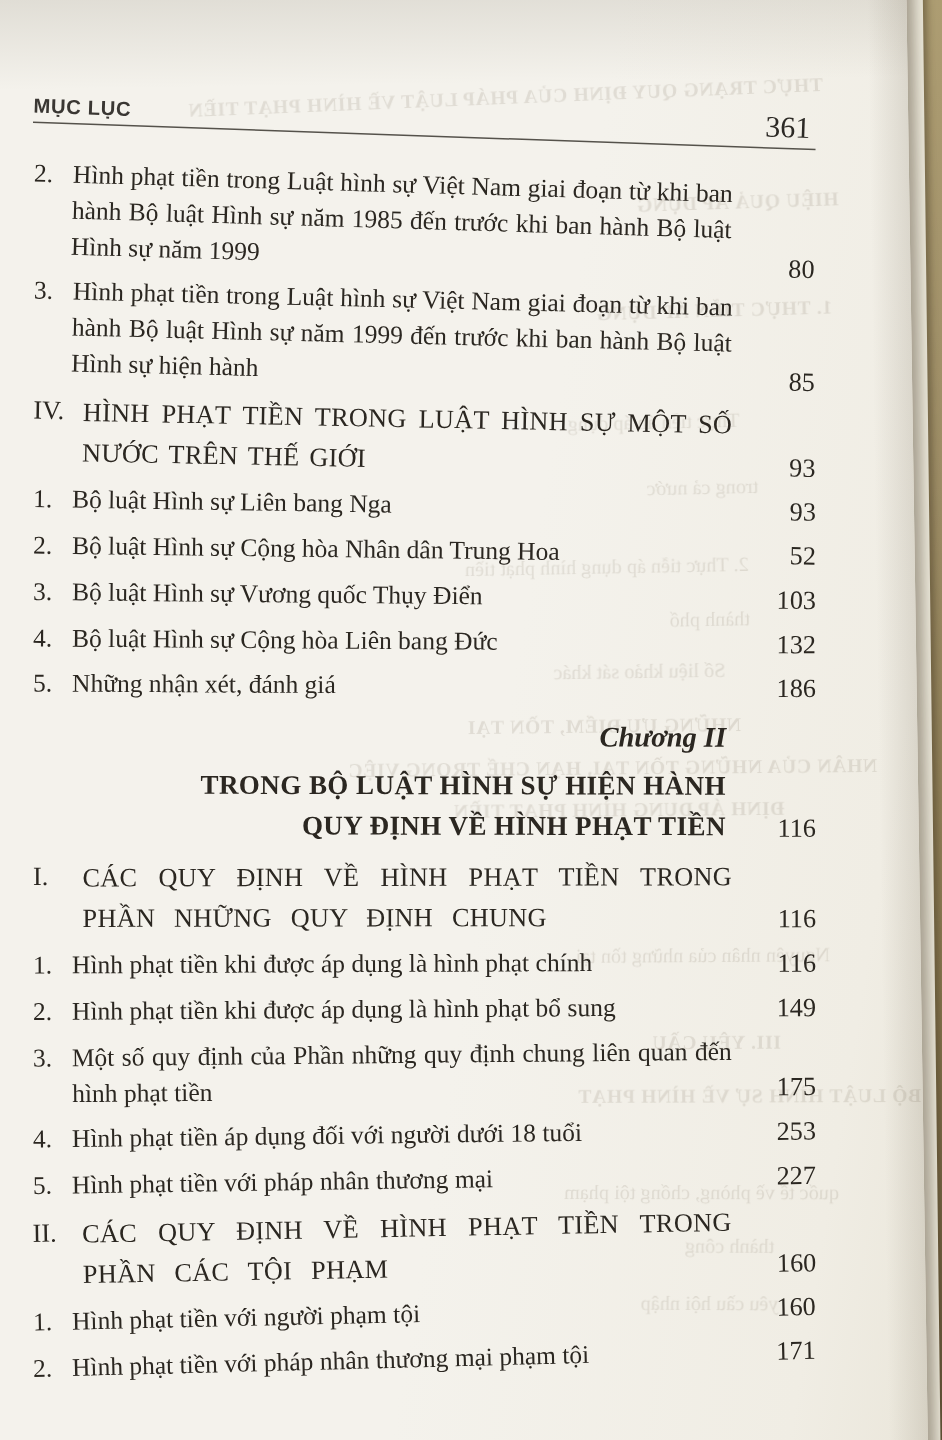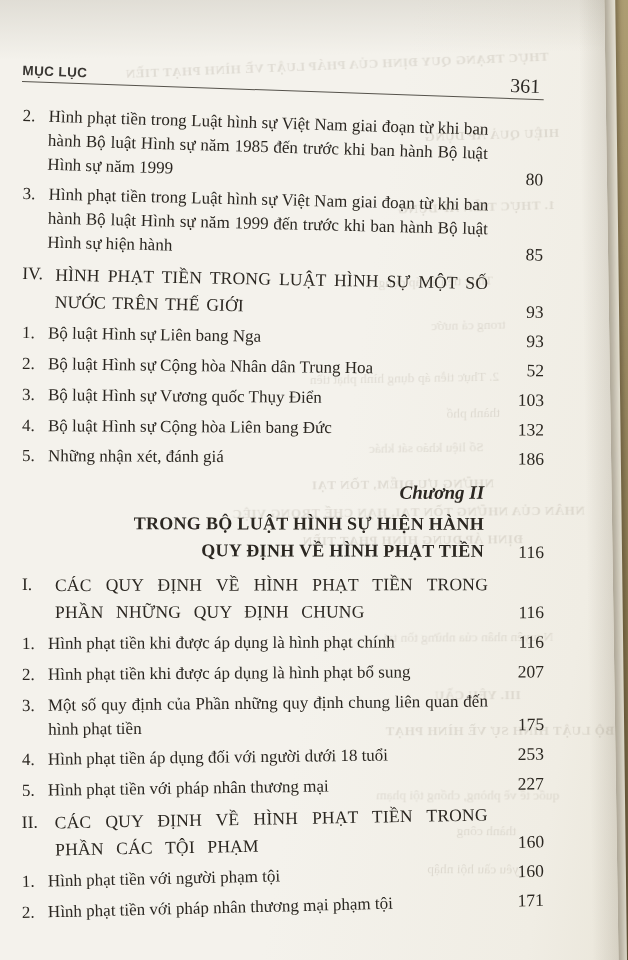--- a/index.html
+++ b/index.html
@@ -175,21 +175,21 @@
 
     <div class="row" style="--tilt:-0.25deg">
       <span class="num">1.</span>
       <span class="txt">Hình phạt tiền khi được áp dụng là hình phạt chính</span>
       <span class="pg">116</span>
     </div>
 
     <div class="row" style="--tilt:-0.4deg">
       <span class="num">2.</span>
       <span class="txt">Hình phạt tiền khi được áp dụng là hình phạt bổ sung</span>
-      <span class="pg">207</span>
+      <span class="pg">149</span>
     </div>
 
     <div class="row" style="--tilt:-0.55deg">
       <span class="num">3.</span>
       <span class="txt">Một số quy định của Phần những quy định chung liên quan đến hình phạt tiền</span>
       <span class="pg">175</span>
     </div>
 
     <div class="row" style="--tilt:-0.7deg">
       <span class="num">4.</span>

